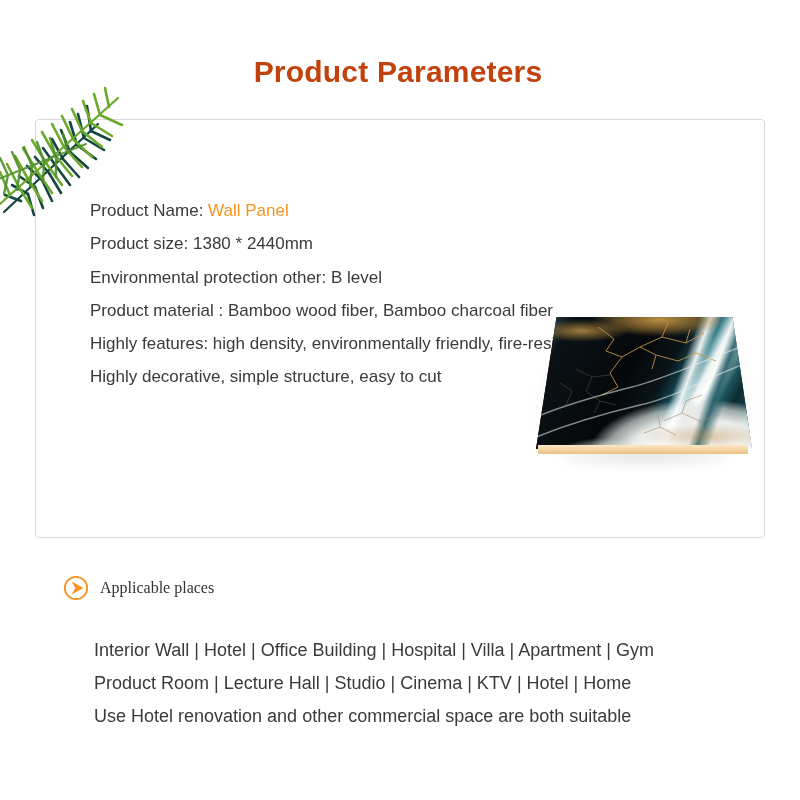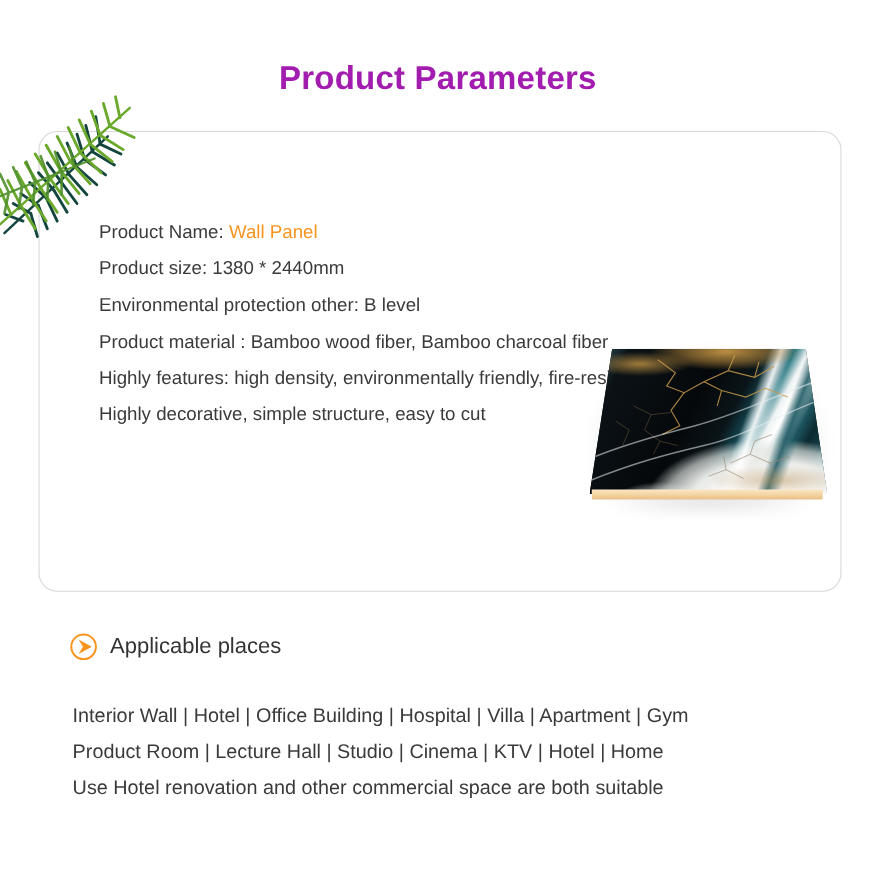--- a/index.html
+++ b/index.html
@@ -18,34 +18,34 @@
 
   
   #page-title {
     position: absolute;
     top: 52px;
     left: 0;
     width: 796px;
     text-align: center;
     font-size: 30px;
     font-weight: bold;
-    color: #a21caf;
+    color: #c2410c;
     letter-spacing: 0.2px;
     line-height: 40px;
   }
 
   
   #spec-card {
     position: absolute;
     left: 35px;
     top: 119px;
     width: 730px;
     height: 419px;
     border: 1px solid #d8d8d8;
-    border-radius: 17px;
+    border-radius: 4px;
     box-sizing: border-box;
     background: #ffffff;
   }
 
   #spec-list {
     position: absolute;
     left: 54px;
     top: 74px;
     width: 620px;
   }
@@ -150,36 +150,38 @@
     position: absolute;
     left: 63px;
     top: 575px;
     height: 26px;
     display: flex;
     align-items: center;
   }
   #arrow-badge { width: 26px; height: 26px; display: block; }
   #applicable-label {
     margin-left: 11px;
-    font-size: 20px;
+    font-size: 16px;
     color: #333333;
     line-height: 26px;
+    font-family: Liberation Serif, serif;
   }
 
   #places-list {
     position: absolute;
     left: 66px;
     top: 634px;
     width: 700px;
   }
   .places-line {
     font-size: 18px;
     color: #3a3a3a;
     line-height: 33px;
     white-space: nowrap;
+    margin-left: 28px;
   }
 </style>
 </head>
 <body>
 
 <div id="page-title">Product Parameters</div>
 
 <div id="spec-card">
 
   <div id="spec-list">

